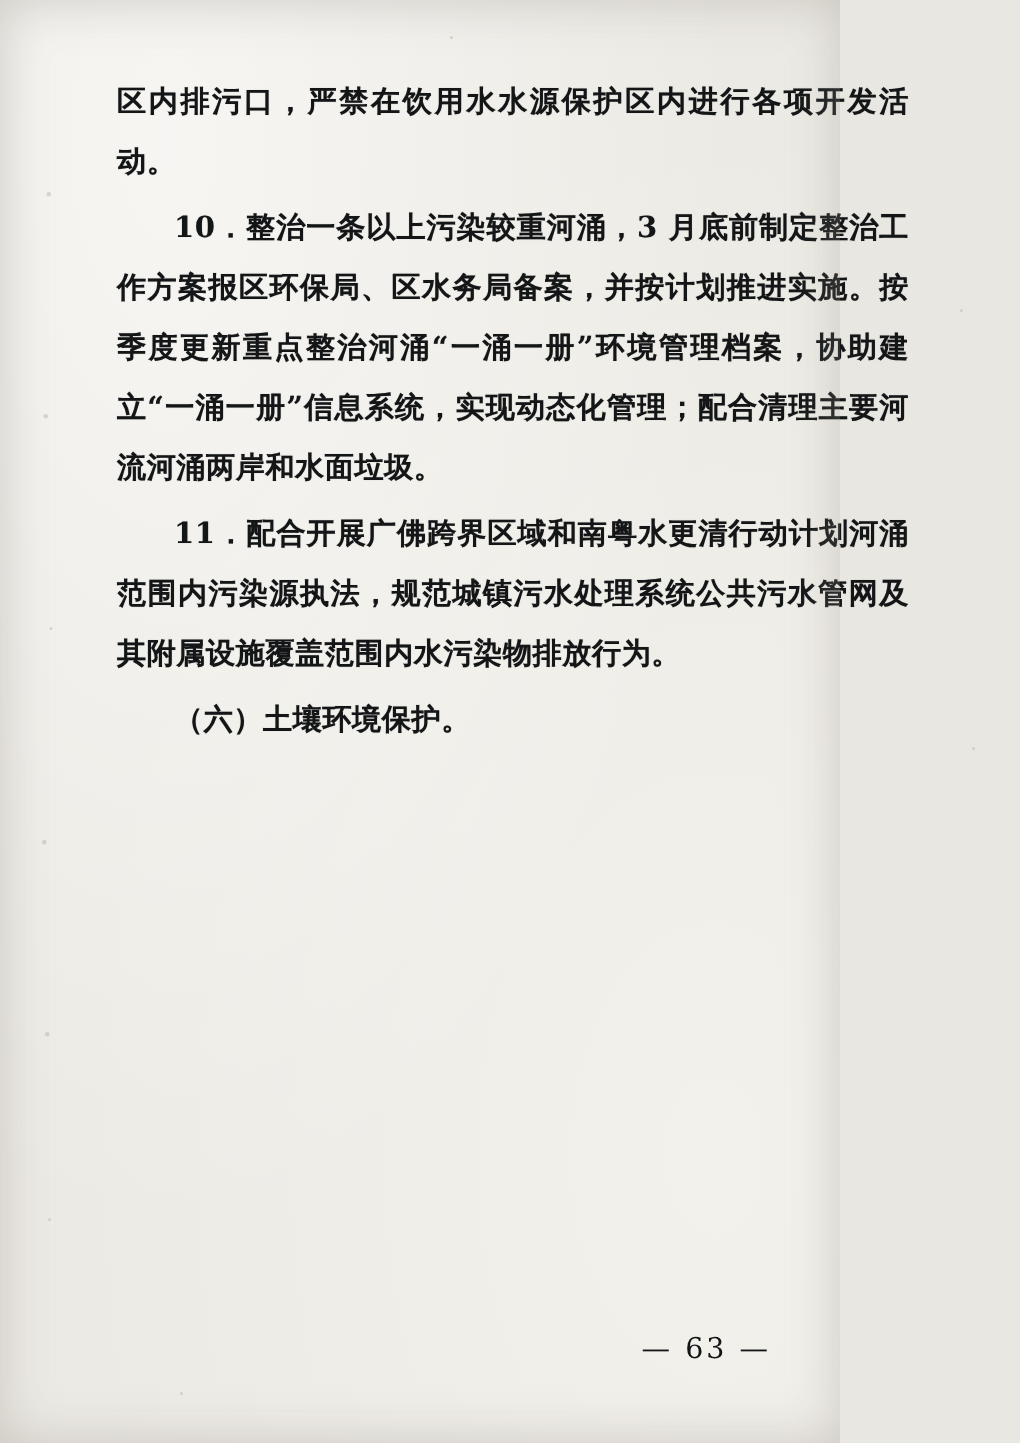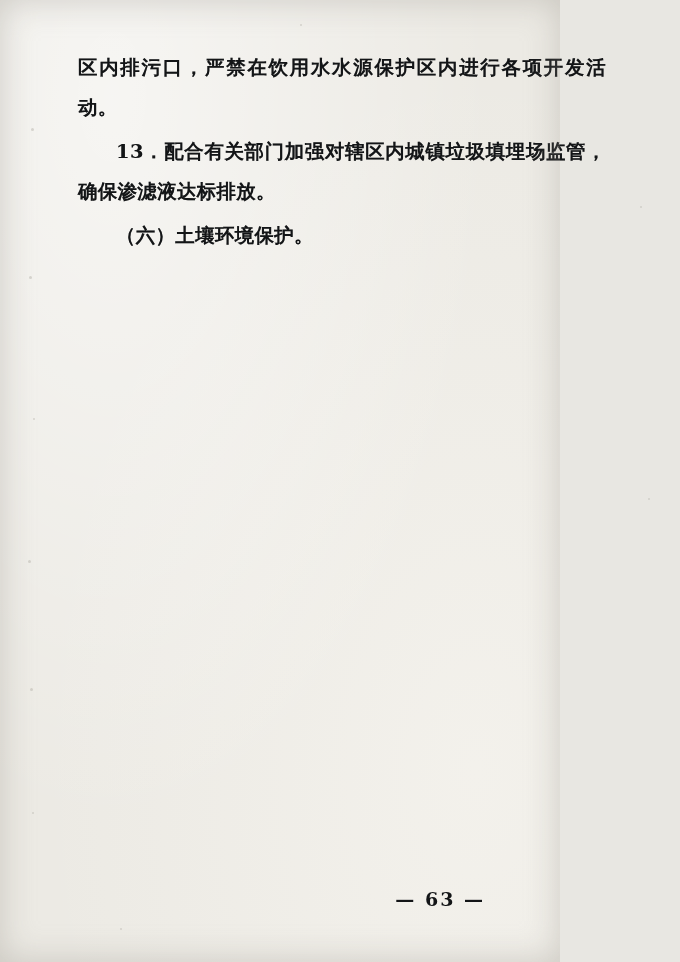--- a/index.html
+++ b/index.html
@@ -51,24 +51,24 @@
     text-justify: inter-ideograph;
     font-weight: 600;
     color: #131517;
     text-shadow: 0 0 .6px rgba(0,0,0,.35);
   }
   p.indent {
     text-indent: 38px;
   }
   .pagenum {
     position: absolute;
-    right: 75px;
+    right: 46px;
     bottom: 52px;
     font-size: 19px;
-    font-weight: 700;
+    font-weight: 400;
     letter-spacing: 2px;
     color: #131517;
   }
   .edge-shadow {
     position: absolute;
     inset: 0;
     pointer-events: none;
     box-shadow: inset 0 0 34px rgba(160,156,146,0.45);
   }
 </style>
@@ -85,21 +85,22 @@
     <i style="left:30px;top:688px;width:3px;height:3px;"></i>
     <i style="left:32px;top:812px;width:2px;height:2px;"></i>
     <i style="left:640px;top:206px;width:2px;height:2px;"></i>
     <i style="left:648px;top:498px;width:2px;height:2px;"></i>
     <i style="left:120px;top:928px;width:2px;height:2px;"></i>
     <i style="left:300px;top:24px;width:2px;height:2px;"></i>
   </div>
 
   <div id="content">
     <p class="para">区内排污口，严禁在饮用水水源保护区内进行各项开发活动。</p>
-    <p class="para indent">13．配合有关部门加强对辖区内城镇垃圾填埋场监管，确保渗滤液达标排放。</p>
+    <p class="para indent">10．整治一条以上污染较重河涌，3 月底前制定整治工作方案报区环保局、区水务局备案，并按计划推进实施。按季度更新重点整治河涌“一涌一册”环境管理档案，协助建立“一涌一册”信息系统，实现动态化管理；配合清理主要河流河涌两岸和水面垃圾。</p>
+    <p class="para indent">11．配合开展广佛跨界区域和南粤水更清行动计划河涌范围内污染源执法，规范城镇污水处理系统公共污水管网及其附属设施覆盖范围内水污染物排放行为。</p>
     <p class="para indent">（六）土壤环境保护。</p>
 
   </div>
 
   <div class="pagenum">— 63 —</div>
 
   <div class="edge-shadow"></div>
 </div>
 
 </body></html>

